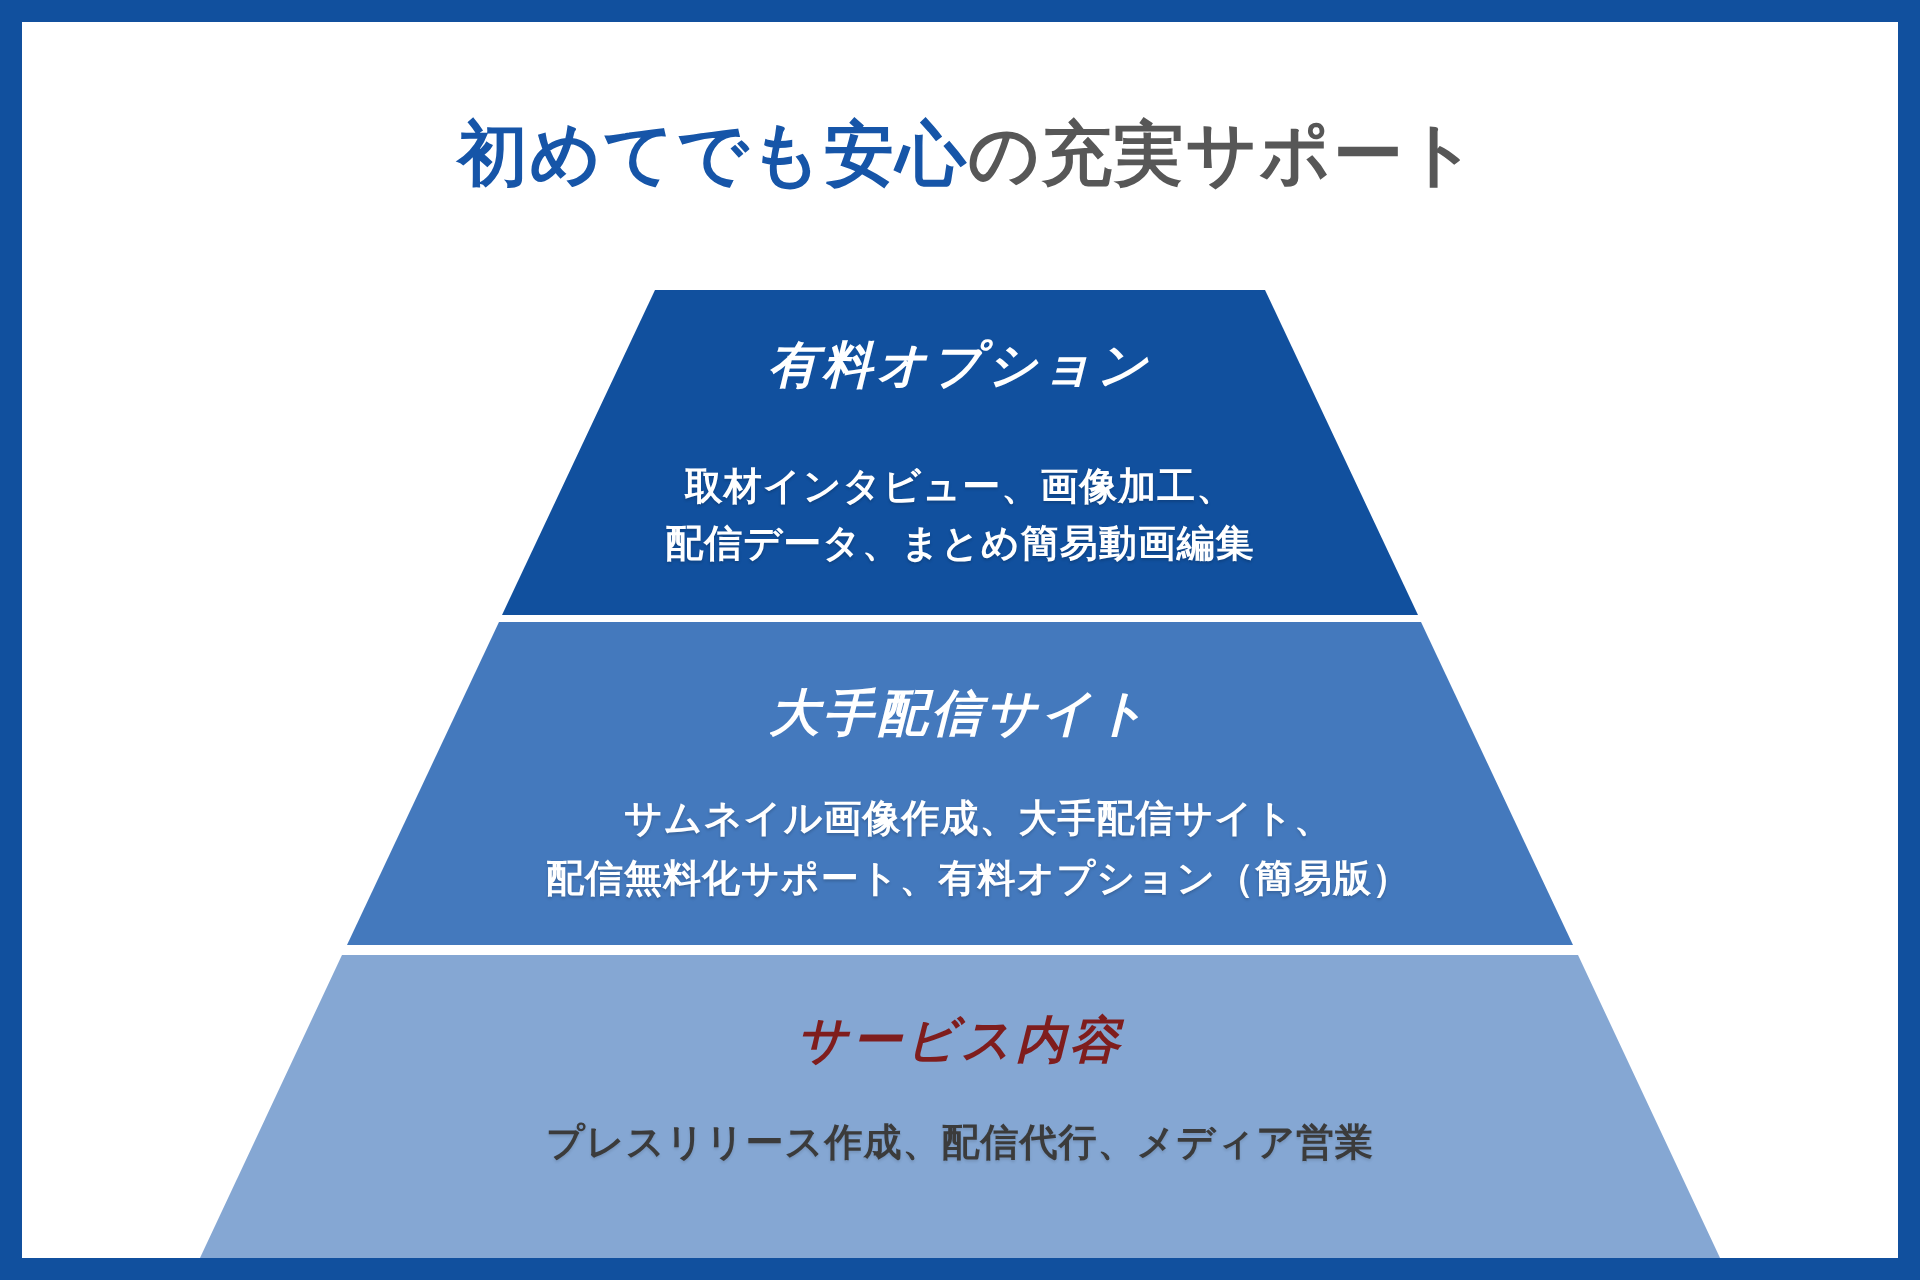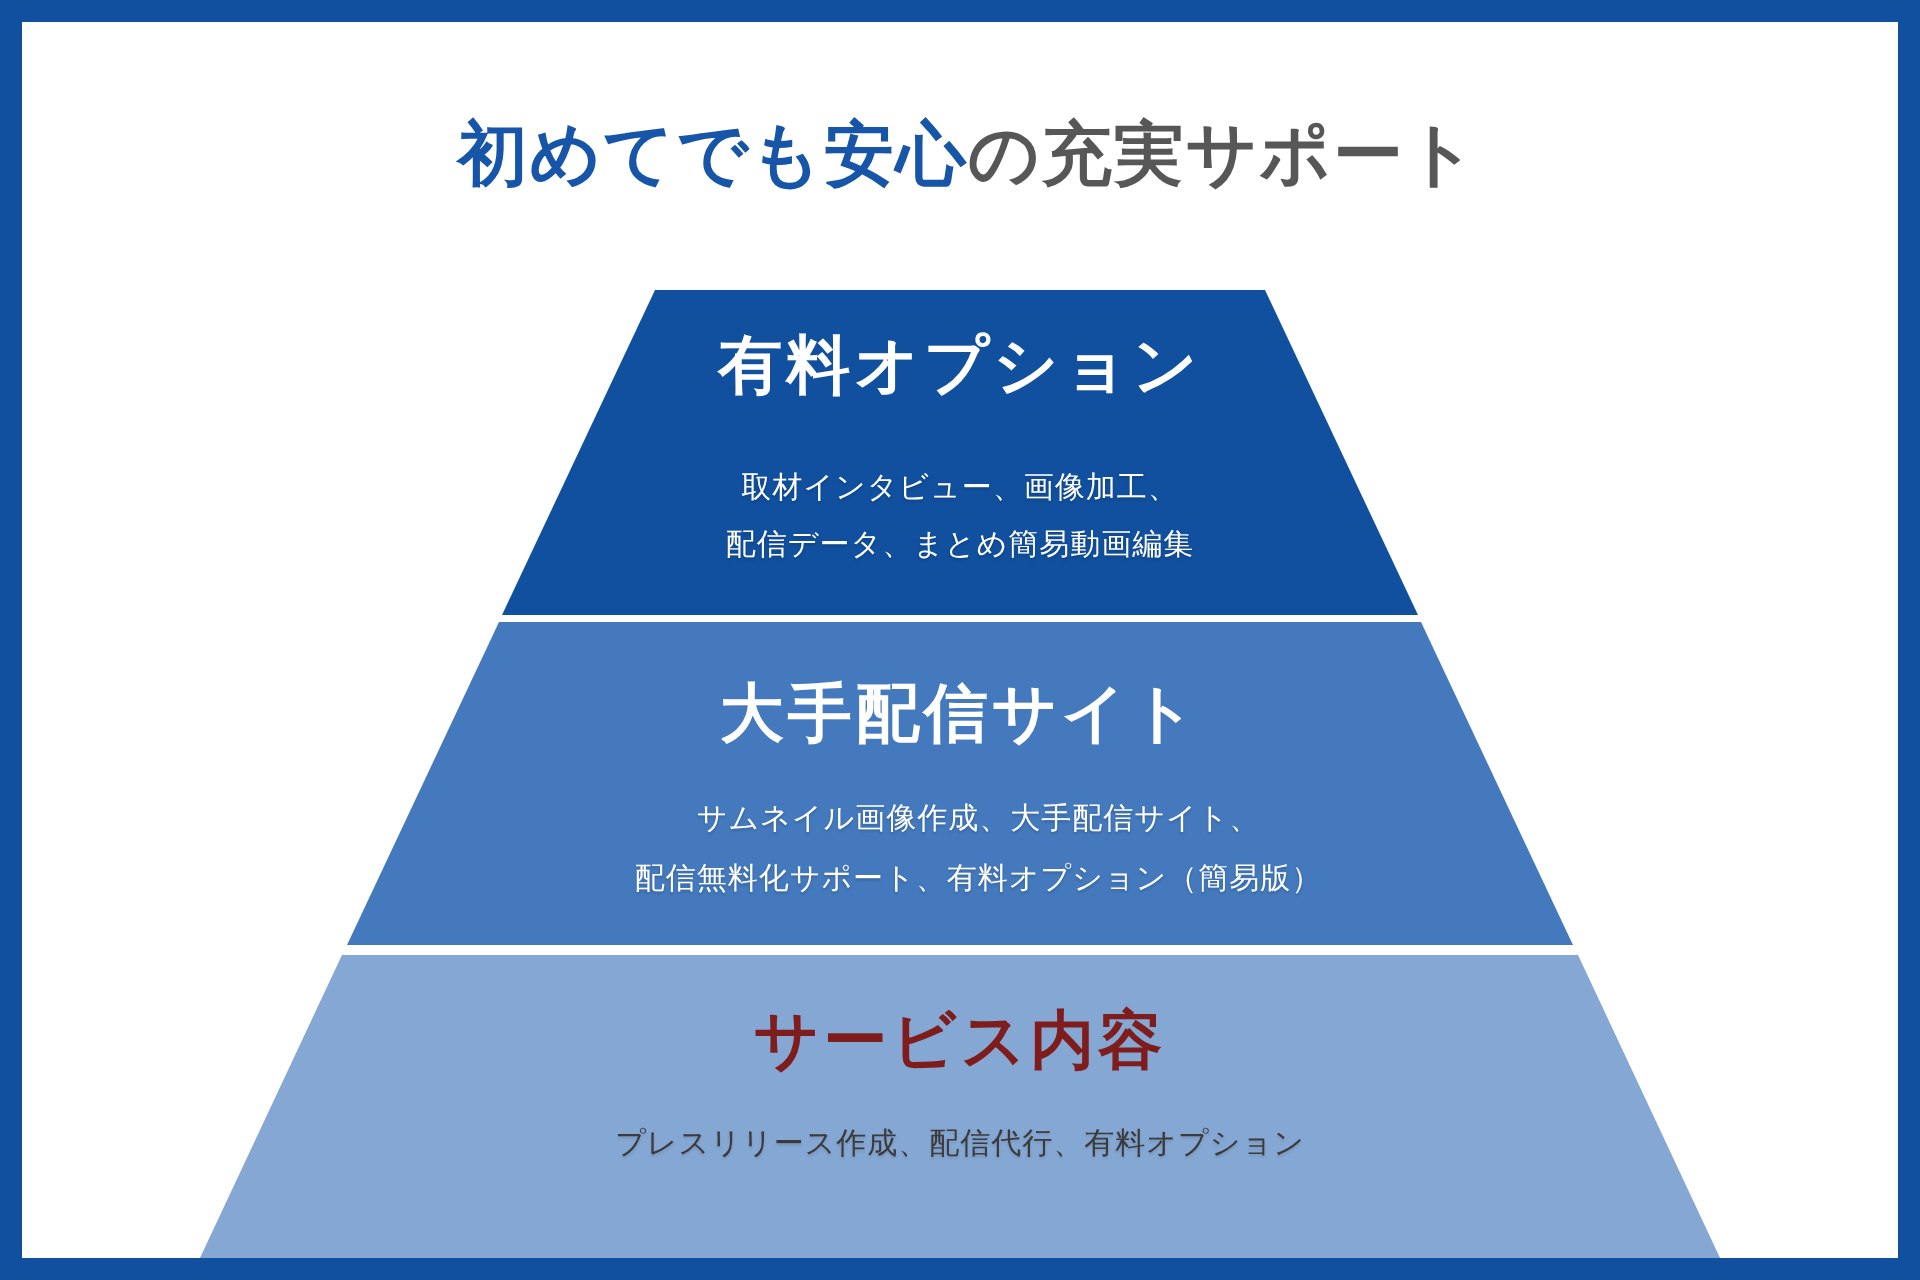--- a/index.html
+++ b/index.html
@@ -66,30 +66,31 @@
 
   
   .tier-text {
     position: absolute;
     left: 0;
     width: 100%;
     text-align: center;
     z-index: 10;
   }
   .tier-heading {
-    font-size: 64px;
+    font-size: 50px;
     line-height: 58px;
     font-weight: 900;
     letter-spacing: 4px;
     color: #ffffff;
+    font-style: italic;
   }
   .tier-line {
-    font-size: 30px;
+    font-size: 38px;
     line-height: 57px;
-    font-weight: 400;
+    font-weight: 700;
     letter-spacing: 1px;
     color: #ffffff;
     text-shadow: 0 2px 3px rgba(0,0,0,0.18);
   }
   .t1-heading { top: 336px; }
   .t1-body    { top: 458px; }
   .t2-heading { top: 684px; }
   .t2-body    { top: 788px; }
   .t2-body .tier-line { line-height: 60px; margin-left: 37px; }
   .t3-heading { top: 1011px; }
@@ -123,17 +124,17 @@
   </div>
   <div class="tier-text t2-body">
     <div class="tier-line">サムネイル画像作成、大手配信サイト、</div>
     <div class="tier-line">配信無料化サポート、有料オプション（簡易版）</div>
   </div>
 
   <div class="tier-text t3-heading">
     <div class="tier-heading">サービス内容</div>
   </div>
   <div class="tier-text t3-body">
-    <div class="tier-line">プレスリリース作成、配信代行、有料オプション</div>
+    <div class="tier-line">プレスリリース作成、配信代行、メディア営業</div>
   </div>
 
   <div class="frame"></div>
 </div>
 
 </body></html>

